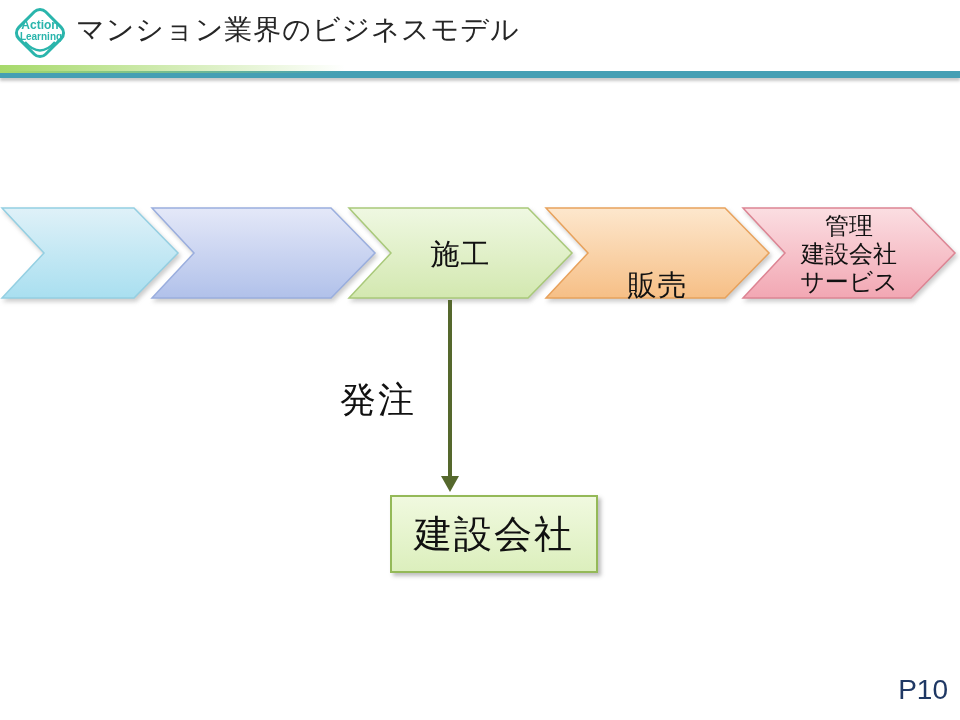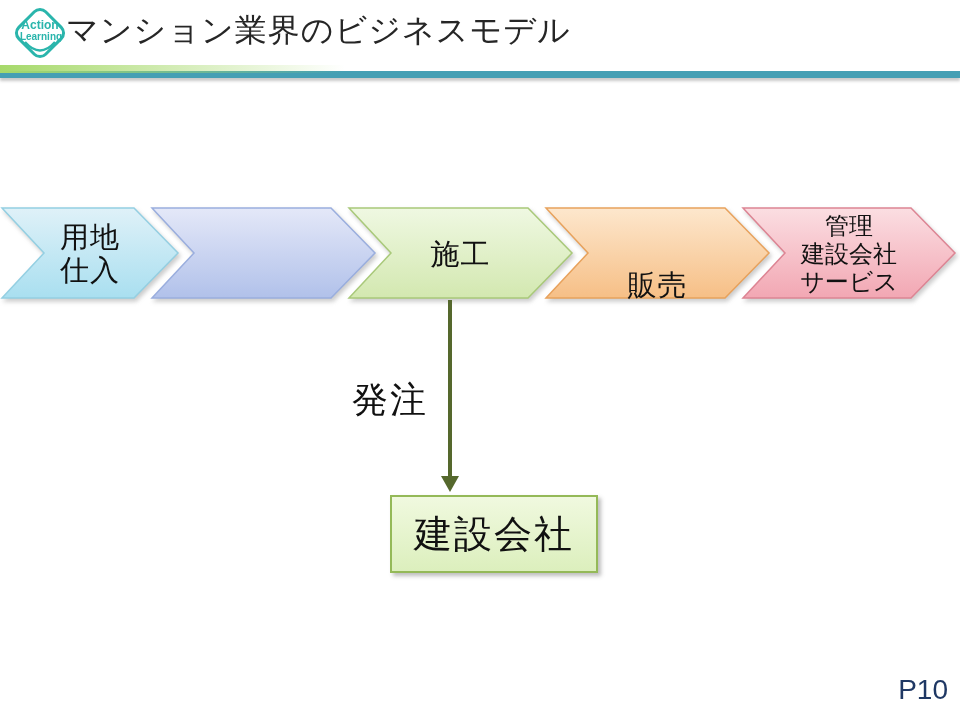--- a/index.html
+++ b/index.html
@@ -10,22 +10,22 @@
     color:#1a1a1a;
   }
   .slide{position:absolute;inset:0;}
 
   
   .logo{position:absolute;left:8px;top:0px;width:64px;height:66px;}
   .logo-shape{fill:#ffffff;stroke:var(--logo-teal,#2ab5ac);stroke-width:3;}
   .logo-smile{fill:none;stroke:var(--logo-teal,#2ab5ac);stroke-width:2.4;}
   .logo-text{fill:var(--logo-teal,#2ab5ac);font-weight:bold;}
   .slide-title{
-    position:absolute;left:66px;top:8px;width:860px;
-    font-size:32px;line-height:44px;color:var(--title-color,#262626);
+    position:absolute;left:76px;top:8px;width:860px;
+    font-size:28px;line-height:44px;color:var(--title-color,#262626);
     letter-spacing:1px;white-space:nowrap;
   }
   .divider-teal{
     position:absolute;left:0;top:71px;width:960px;height:7px;
     background:var(--divider-teal,#459fb4);
     box-shadow:0 3px 3px rgba(100,100,100,0.35);
   }
   .divider-green{
     position:absolute;left:0;top:65px;width:345px;height:8px;
     background:linear-gradient(to right,var(--divider-green,#a6d96a),rgba(255,255,255,0));
@@ -54,21 +54,21 @@
     position:absolute;left:448px;top:300px;width:4px;height:178px;
     background:var(--arrow-color,#55682d);
   }
   .order-arrow-head{
     position:absolute;left:441px;top:476px;width:0;height:0;
     border-left:9px solid transparent;border-right:9px solid transparent;
     border-top:16px solid var(--arrow-color,#55682d);
   }
   .order-arrow-label{
     position:absolute;left:340px;top:380px;width:100px;
-    font-size:36px;line-height:40px;text-align:center;color:#111;letter-spacing:2px;
+    font-size:36px;line-height:40px;text-align:left;color:#111;letter-spacing:2px;
   }
   .construction-box{
     position:absolute;left:350px;top:495px;width:204px;height:74px;
     border:2px solid var(--box-border,#94b958);
     background:linear-gradient(to bottom,var(--box-fill-top,#f0f9df),var(--box-fill-bottom,#dcefbd));
     box-shadow:3px 3px 4px rgba(110,110,110,0.45);
     display:flex;align-items:center;justify-content:center;
     font-size:38px;color:#111;letter-spacing:2px;margin-left:40px;
   }
 
@@ -118,24 +118,20 @@
             <stop offset="1" stop-color="#f2a7b3"></stop>
         </linearGradient>
       </defs>
       <polygon id="chevron-shape-1" points="2,2 134,2 178,47 134,92 2,92 44,47" fill="url(#chevron-grad-1)" stroke="#94cfe2" stroke-width="1.5"></polygon>
       <polygon id="chevron-shape-2" points="152,2 331,2 375,47 331,92 152,92 194,47" fill="url(#chevron-grad-2)" stroke="#9aaede" stroke-width="1.5"></polygon>
       <polygon id="chevron-shape-3" points="349,2 528,2 572,47 528,92 349,92 391,47" fill="url(#chevron-grad-3)" stroke="#a9c97a" stroke-width="1.5"></polygon>
       <polygon id="chevron-shape-4" points="546,2 725,2 769,47 725,92 546,92 588,47" fill="url(#chevron-grad-4)" stroke="#e8a25c" stroke-width="1.5"></polygon>
       <polygon id="chevron-shape-5" points="743,2 911,2 955,47 911,92 743,92 785,47" fill="url(#chevron-grad-5)" stroke="#dd8594" stroke-width="1.5"></polygon>
     </svg>
     <div class="chevron-labels">
-      <div class="chevron-label lbl1">
-        <span>用地</span>
-        <span>仕入</span>
-      </div>
       <div class="chevron-label lbl3">
         <span>施工</span>
       </div>
       <div class="chevron-label lbl4">
         <span>販売</span>
       </div>
       <div class="chevron-label lbl5 small">
         <span>管理</span>
         <span>建設会社</span>
         <span>サービス</span>

